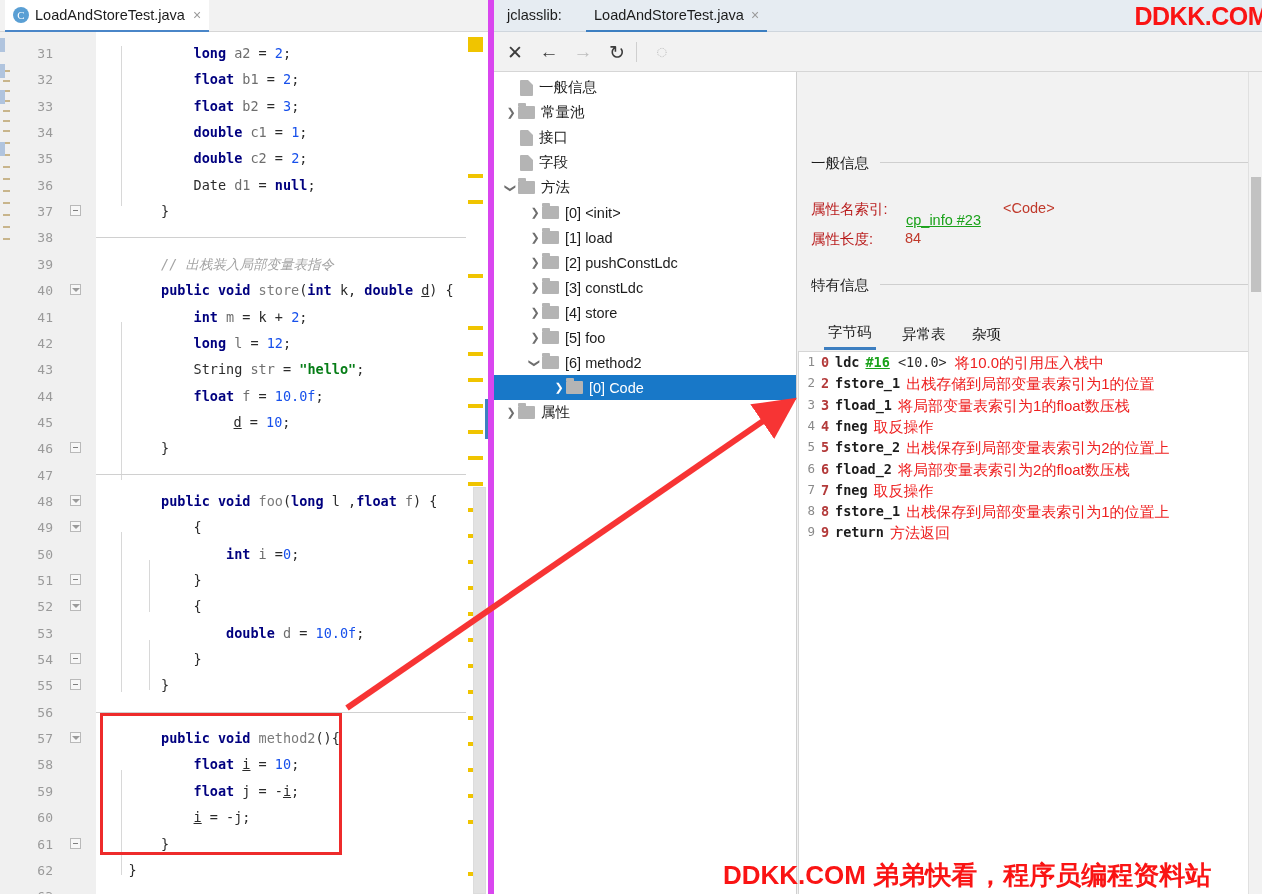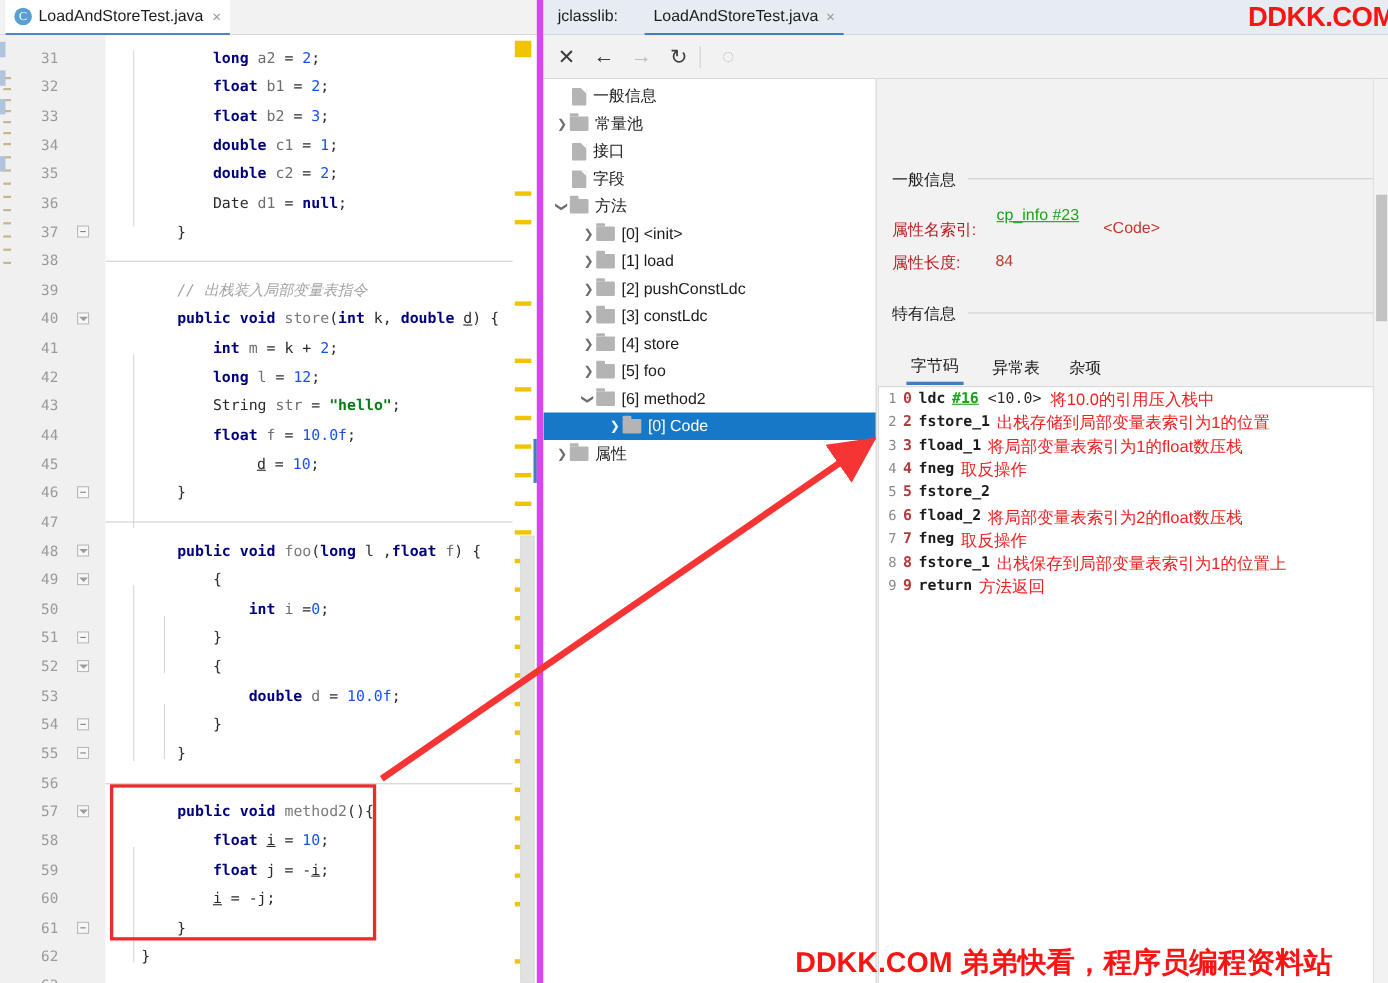--- a/index.html
+++ b/index.html
@@ -544,21 +544,21 @@
           <span class="tree-label">属性</span>
         </div>
       </div>
 
     <div id="jcl-detail">
 
       <div class="section-title" style="left:13px; top:82px;">一般信息</div>
       <div class="section-rule" style="left:82px; top:90px; width:371px;"></div>
 
       <div class="field-label" style="left:13px; top:128px;">属性名索引:</div>
-      <div class="field-link" style="left:108px; top:116px;">cp_info #23</div>
+      <div class="field-link" style="left:108px; top:140px;">cp_info #23</div>
       <div class="field-val" style="left:205px; top:128px;">&lt;Code&gt;</div>
 
       <div class="field-label" style="left:13px; top:158px;">属性长度:</div>
       <div class="field-val" style="left:107px; top:158px;">84</div>
 
       <div class="section-title" style="left:13px; top:204px;">特有信息</div>
       <div class="section-rule" style="left:82px; top:212px; width:371px;"></div>
 
       <div class="det-tabs">
           <div class="det-tab active" style="left: 26px;">字节码</div>
@@ -590,20 +590,21 @@
           <div class="bc-row" style="top: 65.9px;">
             <span class="bc-lineno">4</span>
             <span class="bc-offset">4</span>
             <span class="bc-mn">fneg</span>
             <span class="bc-note" style="left: 74.6px;">取反操作</span>
           </div>
           <div class="bc-row" style="top: 87.2px;">
             <span class="bc-lineno">5</span>
             <span class="bc-offset">5</span>
             <span class="bc-mn">fstore_2</span>
+            <span class="bc-note" style="left: 107.2px;">出栈保存到局部变量表索引为2的位置上</span>
           </div>
           <div class="bc-row" style="top: 108.5px;">
             <span class="bc-lineno">6</span>
             <span class="bc-offset">6</span>
             <span class="bc-mn">fload_2</span>
             <span class="bc-note" style="left: 99.05px;">将局部变量表索引为2的float数压栈</span>
           </div>
           <div class="bc-row" style="top: 129.8px;">
             <span class="bc-lineno">7</span>
             <span class="bc-offset">7</span>

